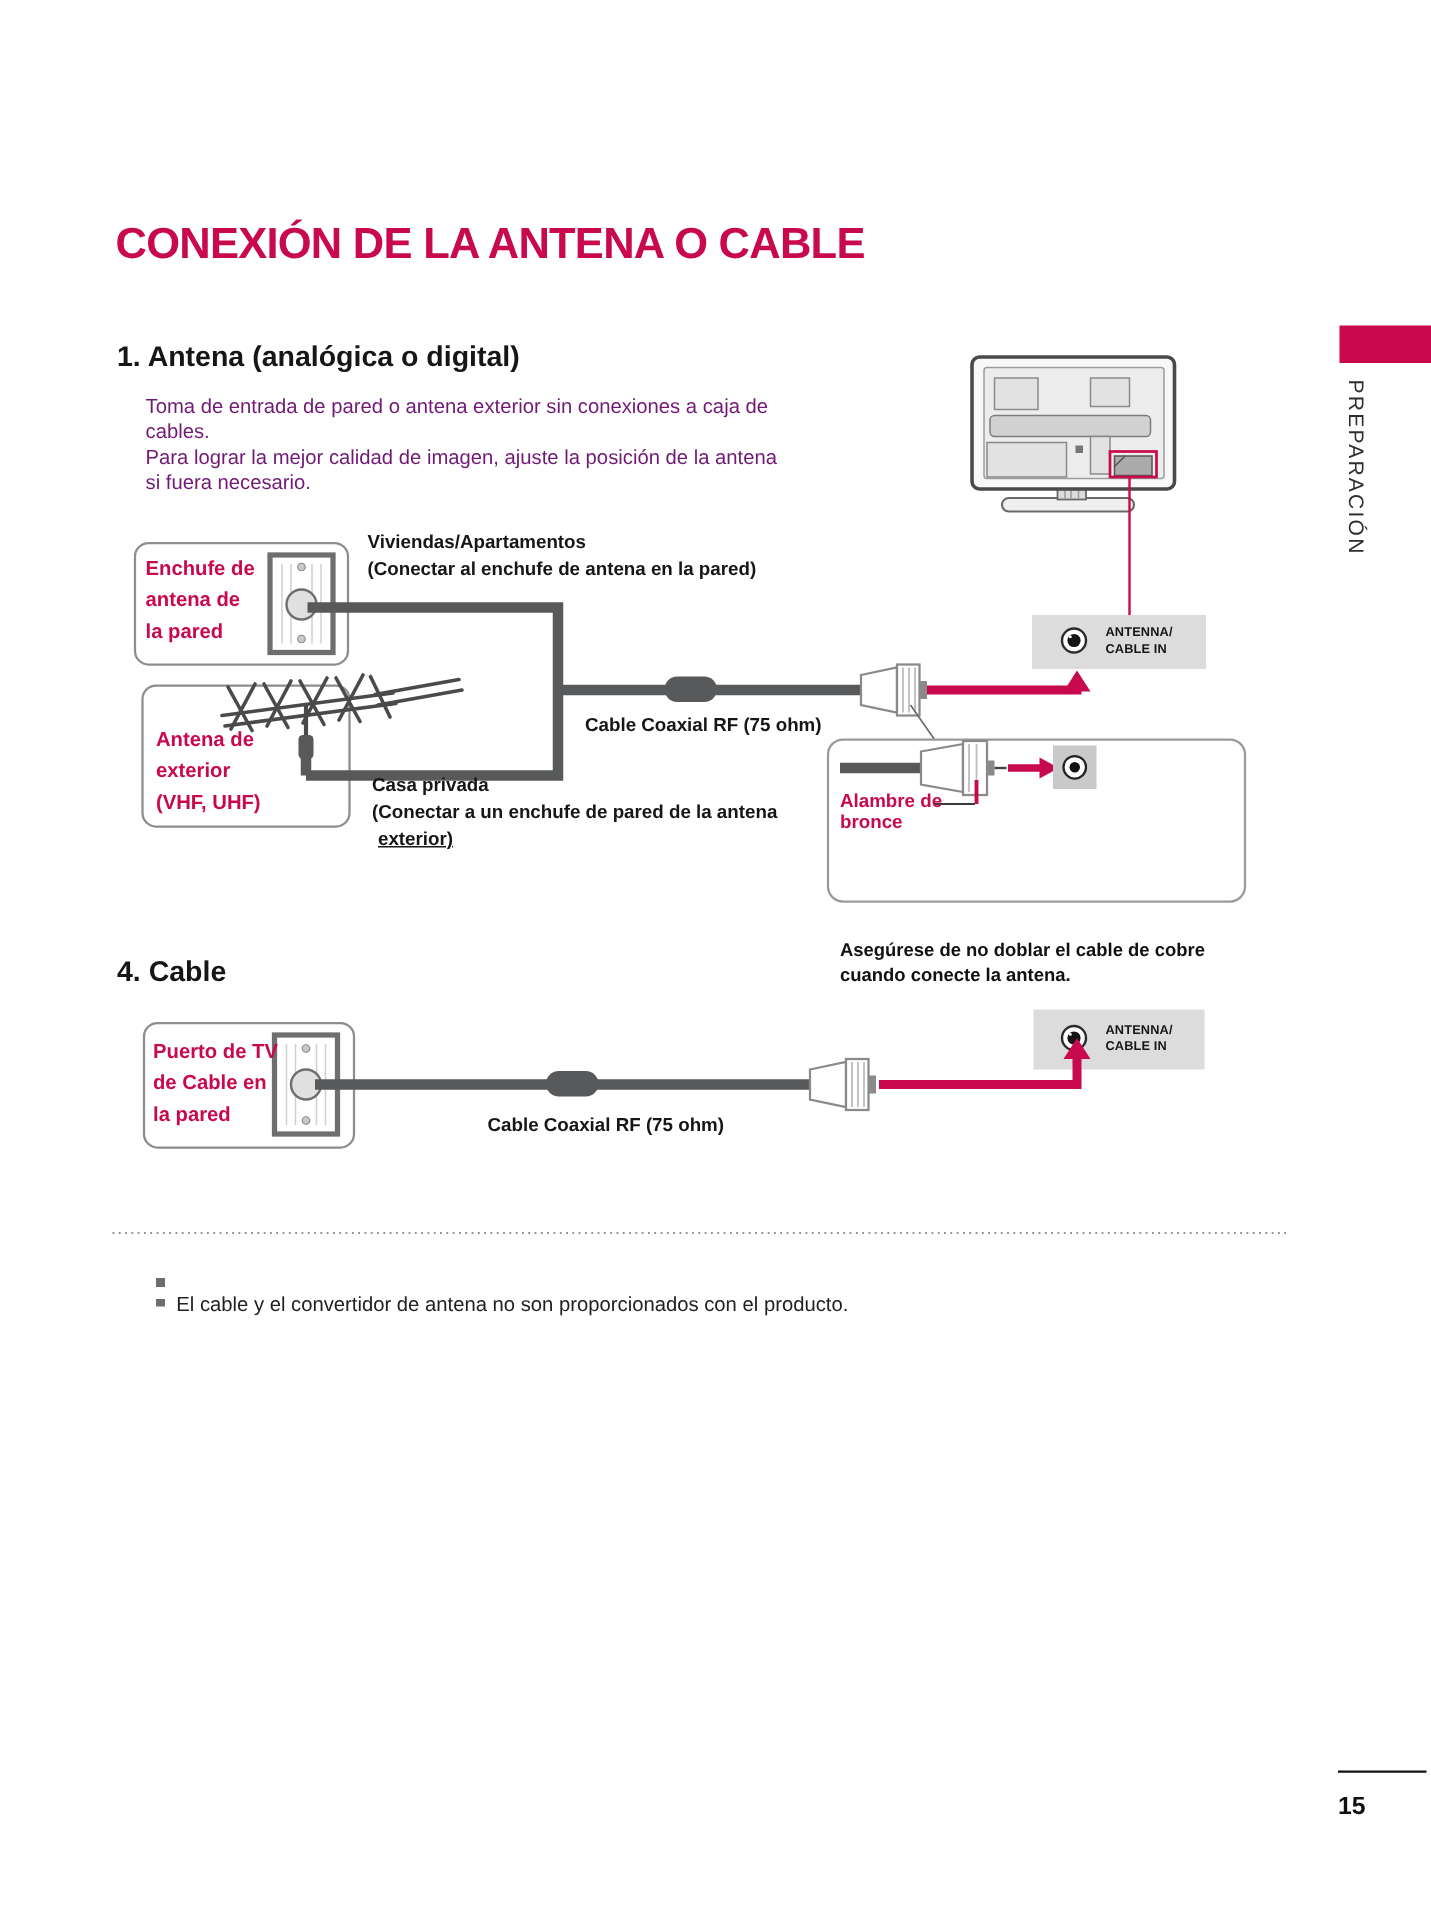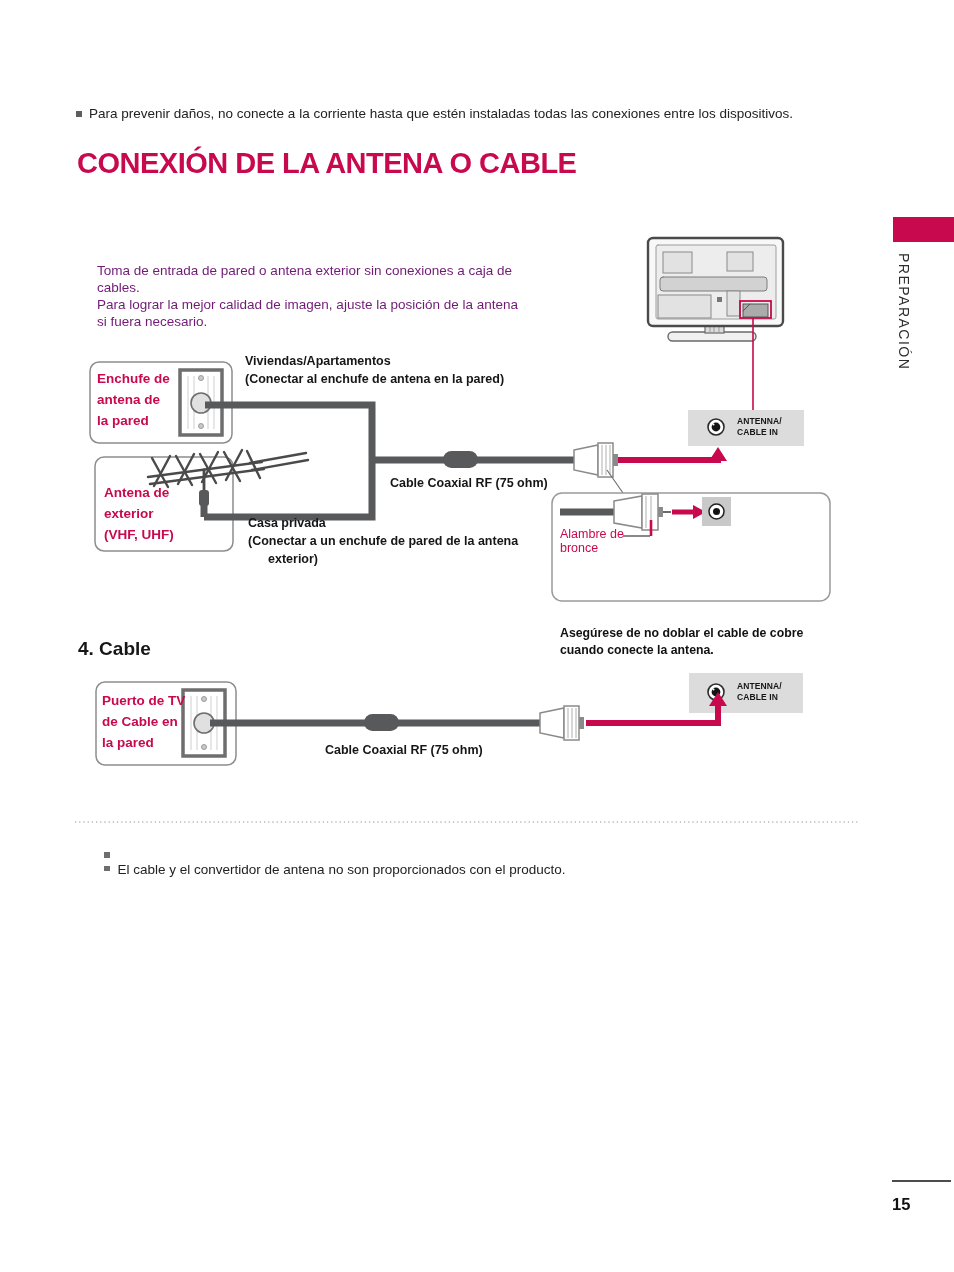--- a/index.html
+++ b/index.html
@@ -11,21 +11,21 @@
   .h2{font-size:19px;font-weight:bold;color:#161616;white-space:nowrap;}
   .body-text{font-size:13.5px;line-height:17px;color:#701a75;}
   .body-text p{margin:0;}
   .warn{display:flex;align-items:flex-start;font-size:13.5px;color:#222;white-space:nowrap;}
   .sq{display:inline-block;width:6px;height:6px;background:#5d5d5d;margin:5px 7px 0 0;flex:0 0 auto;}
   .sq2{display:inline-block;width:5.5px;height:5.5px;background:#6e6e6e;margin:7px 8px 0 0;flex:0 0 auto;}
   .boxlabel{font-size:13.5px;font-weight:bold;line-height:21px;color:var(--accent);}
   .boxlabel span{display:block;}
   .dlabel{font-size:12.5px;font-weight:bold;line-height:18px;color:#161616;white-space:nowrap;}
   .jacktext{font-size:8.5px;font-weight:bold;line-height:10.5px;color:#161616;letter-spacing:0.1px;}
-  .callout-wire{font-size:12.5px;font-weight:normal;line-height:14px;color:var(--accent);}
+  .callout-wire{font-size:12.5px;font-weight:bold;line-height:14px;color:var(--accent);}
   .callout-note{font-size:12.3px;font-weight:bold;line-height:16.5px;color:#111;}
   .notes{width:690px;font-size:13.5px;line-height:21.5px;color:#222;}
   .note-row{display:flex;align-items:flex-start;margin-bottom:1px;}
   .sidebar-v{writing-mode:vertical-rl;text-orientation:sideways;font-size:14px;letter-spacing:1.5px;color:#2d2d2d;white-space:nowrap;}
   .pagenum{font-size:16.5px;font-weight:bold;color:#111;}
   svg{display:block;}
 </style>
 </head>
 <body>
 
@@ -177,29 +177,26 @@
     <g>
       <polyline points="586,723 718,723 718,705" fill="none" stroke="#C8094D" stroke-width="6"></polyline>
       <polygon points="709,706 727,706 718,692" fill="#C8094D"></polygon>
     </g>
 
     <line x1="75" y1="822" x2="858" y2="822" stroke="#8f8f8f" stroke-width="1.2" stroke-dasharray="1.2 3"></line>
 
     <line x1="892" y1="1181" x2="951" y2="1181" stroke="#111" stroke-width="1.5"></line>
   </svg>
 
-  <div class="abs warn" style="left:76px;top:106px;">
-    <span class="sq"></span>
-    <span>Para prevenir daños, no conecte a la corriente hasta que estén instaladas todas las conexiones entre los dispositivos.</span>
-  </div>
 
   <div class="abs title" style="left:77px;top:147px;">CONEXIÓN DE LA ANTENA O CABLE</div>
 
   <div class="abs sidebar-v" style="left:896px;top:253px;">PREPARACIÓN</div>
 
+  <div class="abs h2" style="left:78px;top:228px;">1. Antena (analógica o digital)</div>
   <div class="abs body-text" style="left:97px;top:262px;width:424px;">
     <p>Toma de entrada de pared o antena exterior sin conexiones a caja de cables.</p>
     <p>Para lograr la mejor calidad de imagen, ajuste la posición de la antena si fuera necesario.</p>
   </div>
 
   <div class="abs boxlabel" style="left:97px;top:368px;">
     <span>Enchufe de</span>
     <span>antena de</span>
     <span>la pared</span>
   </div>
@@ -211,21 +208,21 @@
   </div>
 
   <div class="abs dlabel" style="left:245px;top:352px;">
     <div>Viviendas/Apartamentos</div>
     <div>(Conectar al enchufe de antena en la pared)</div>
   </div>
 
   <div class="abs dlabel" style="left:248px;top:514px;">
     <div>Casa privada</div>
     <div>(Conectar a un enchufe de pared de la antena</div>
-    <div style="margin-left:20px;">exterior)</div>
+    <div style="margin-left:4px;text-decoration:underline;">exterior)</div>
   </div>
 
   <div class="abs dlabel" style="left:390px;top:474px;">Cable Coaxial RF (75 ohm)</div>
 
   <div class="abs jacktext" style="left:737px;top:416px;">
     <div>ANTENNA/</div>
     <div>CABLE IN</div>
   </div>
 
   <div class="abs callout-wire" style="left:560px;top:527px;">

